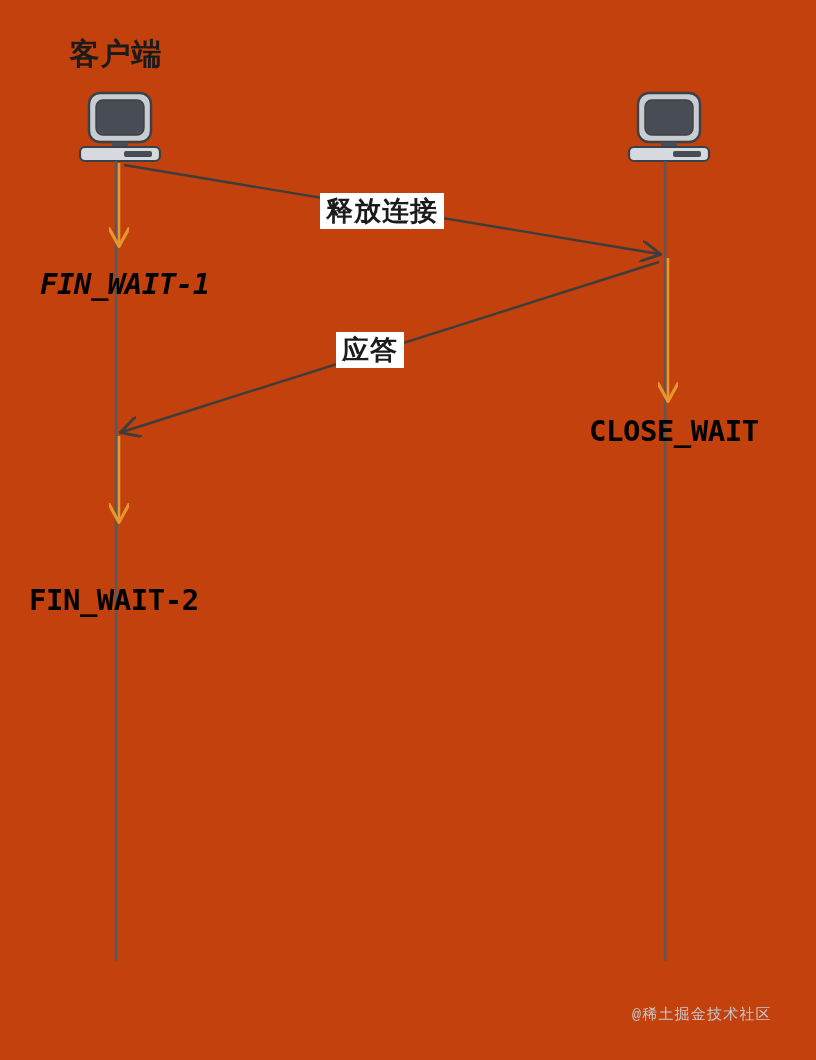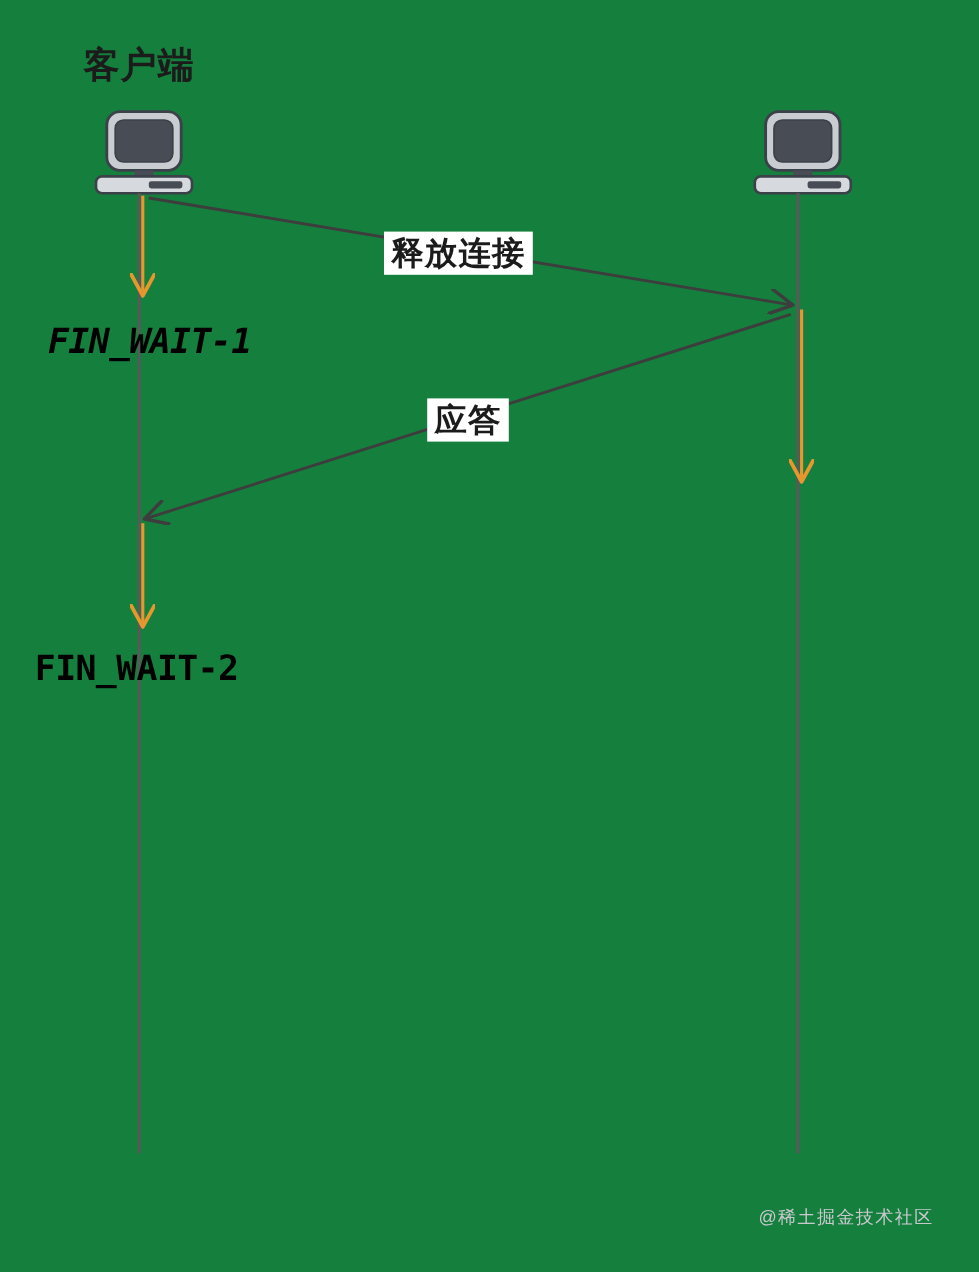--- a/index.html
+++ b/index.html
@@ -7,21 +7,21 @@
     padding: 0;
     background: #ffffff;
   }
   body {
     font-family: "Liberation Sans", sans-serif;
   }
   #stage {
     position: relative;
     width: 816px;
     height: 1060px;
-    background: #15803d;
+    background: #c2410c;
     overflow: hidden;
   }
   #diagram-svg {
     position: absolute;
     left: 0;
     top: 0;
     width: 816px;
     height: 1060px;
   }
   .actor-title {
@@ -40,43 +40,43 @@
   .state-label {
     position: absolute;
     font-family: "DejaVu Sans Mono", monospace;
     font-size: 29px;
     font-weight: 700;
     color: #000000;
     white-space: nowrap;
     letter-spacing: -0.5px;
   }
   #state-fin-wait-1 { left: 40px; top: 267px; font-style: italic; }
-  #state-fin-wait-2 { left: 29px; top: 540px; }
+  #state-fin-wait-2 { left: 29px; top: 583px; }
   #state-close-wait { left: 589px; top: 414px; }
 
   .msg-label {
     position: absolute;
     font-family: "Liberation Sans", sans-serif;
     font-size: 27px;
     font-weight: 600;
     color: #1b1b1b;
     white-space: nowrap;
     background: #ffffff;
     padding: 0 6px;
     letter-spacing: 1px;
     text-align: center;
   }
   #msg-label-release { left: 320px; top: 193px; }
-  #msg-label-ack { left: 356px; top: 332px; }
+  #msg-label-ack { left: 336px; top: 332px; }
 
   #watermark {
     position: absolute;
     left: 632px;
     top: 1005px;
-    font-family: Liberation Sans, sans-serif;
+    font-family: Liberation Mono, monospace;
     font-size: 15px;
     color: #c8c8ce;
     letter-spacing: 1.2px;
     white-space: nowrap;
   }
 </style>
 </head>
 <body>
 
 <div id="stage">
@@ -128,18 +128,19 @@
 
   <div class="actor-title" id="actor-title-client">客户端</div>
 
 
   <div class="msg-label" id="msg-label-release">释放连接</div>
 
   <div class="msg-label" id="msg-label-ack">应答</div>
 
   <div class="state-label" id="state-fin-wait-1">FIN_WAIT-1</div>
 
+  <div class="state-label" id="state-close-wait">CLOSE_WAIT</div>
 
   <div class="state-label" id="state-fin-wait-2">FIN_WAIT-2</div>
 
   <div id="watermark">@稀土掘金技术社区</div>
 
 </div>
 
 </body></html>

